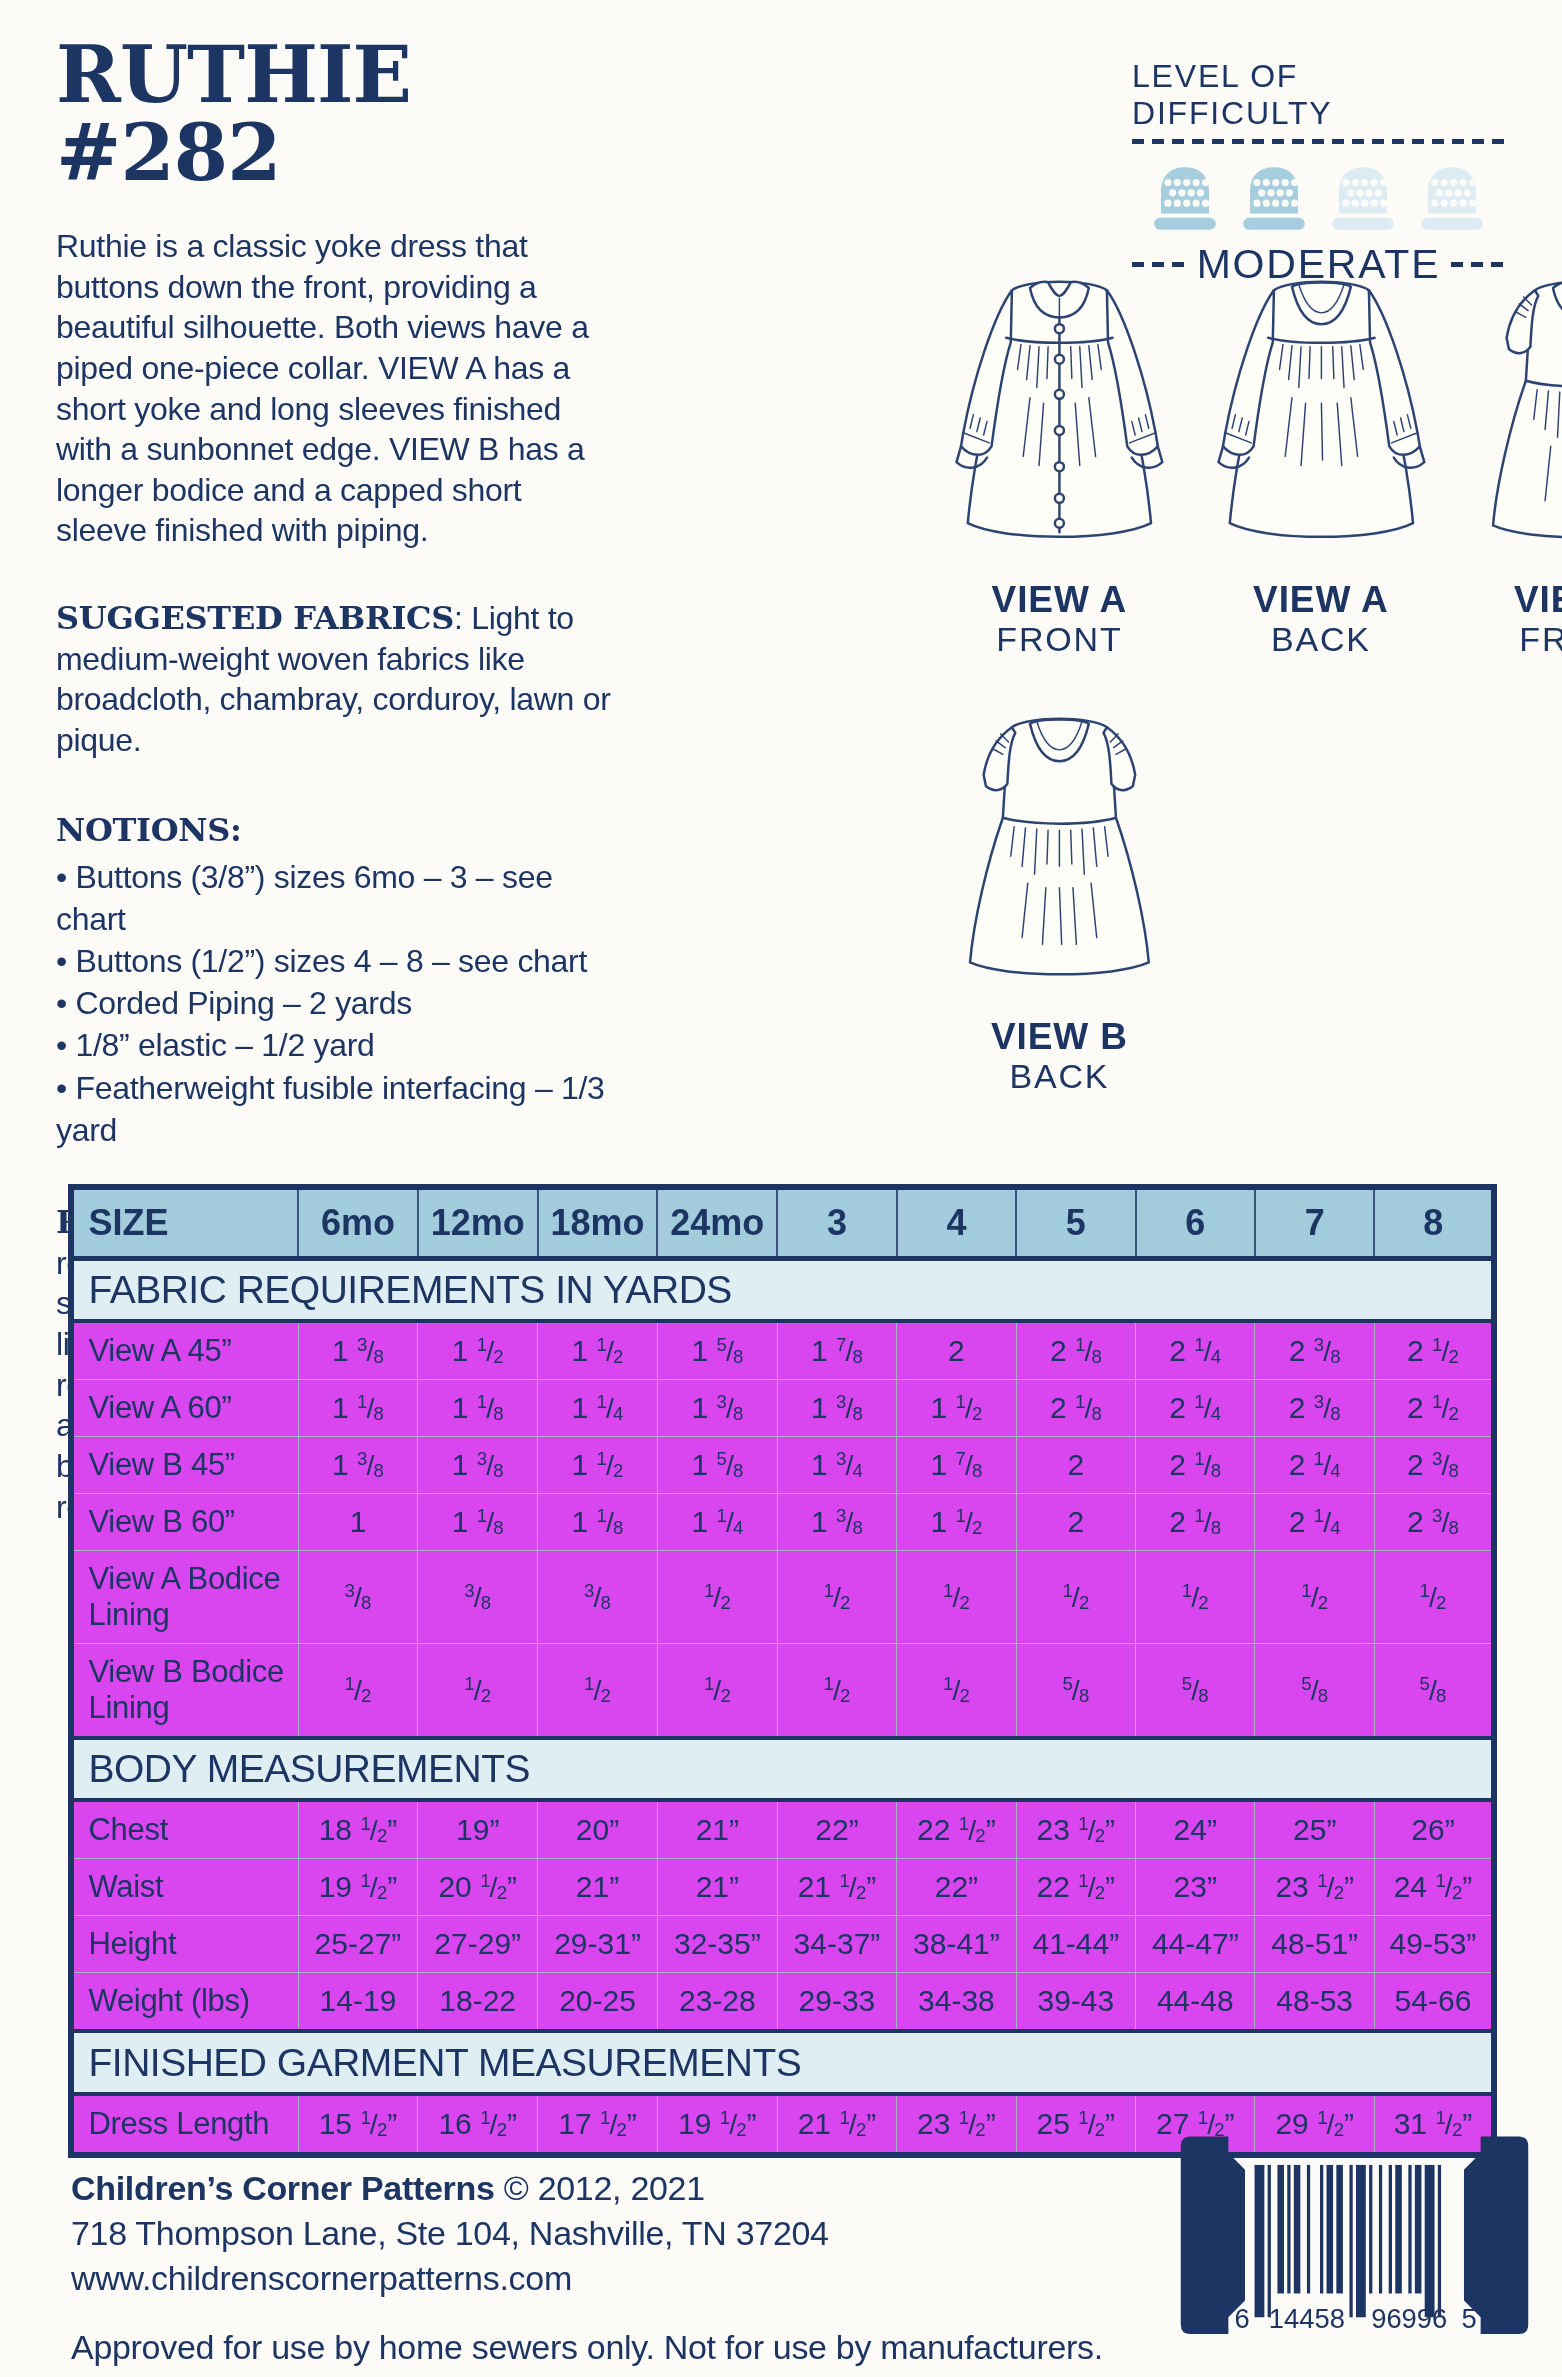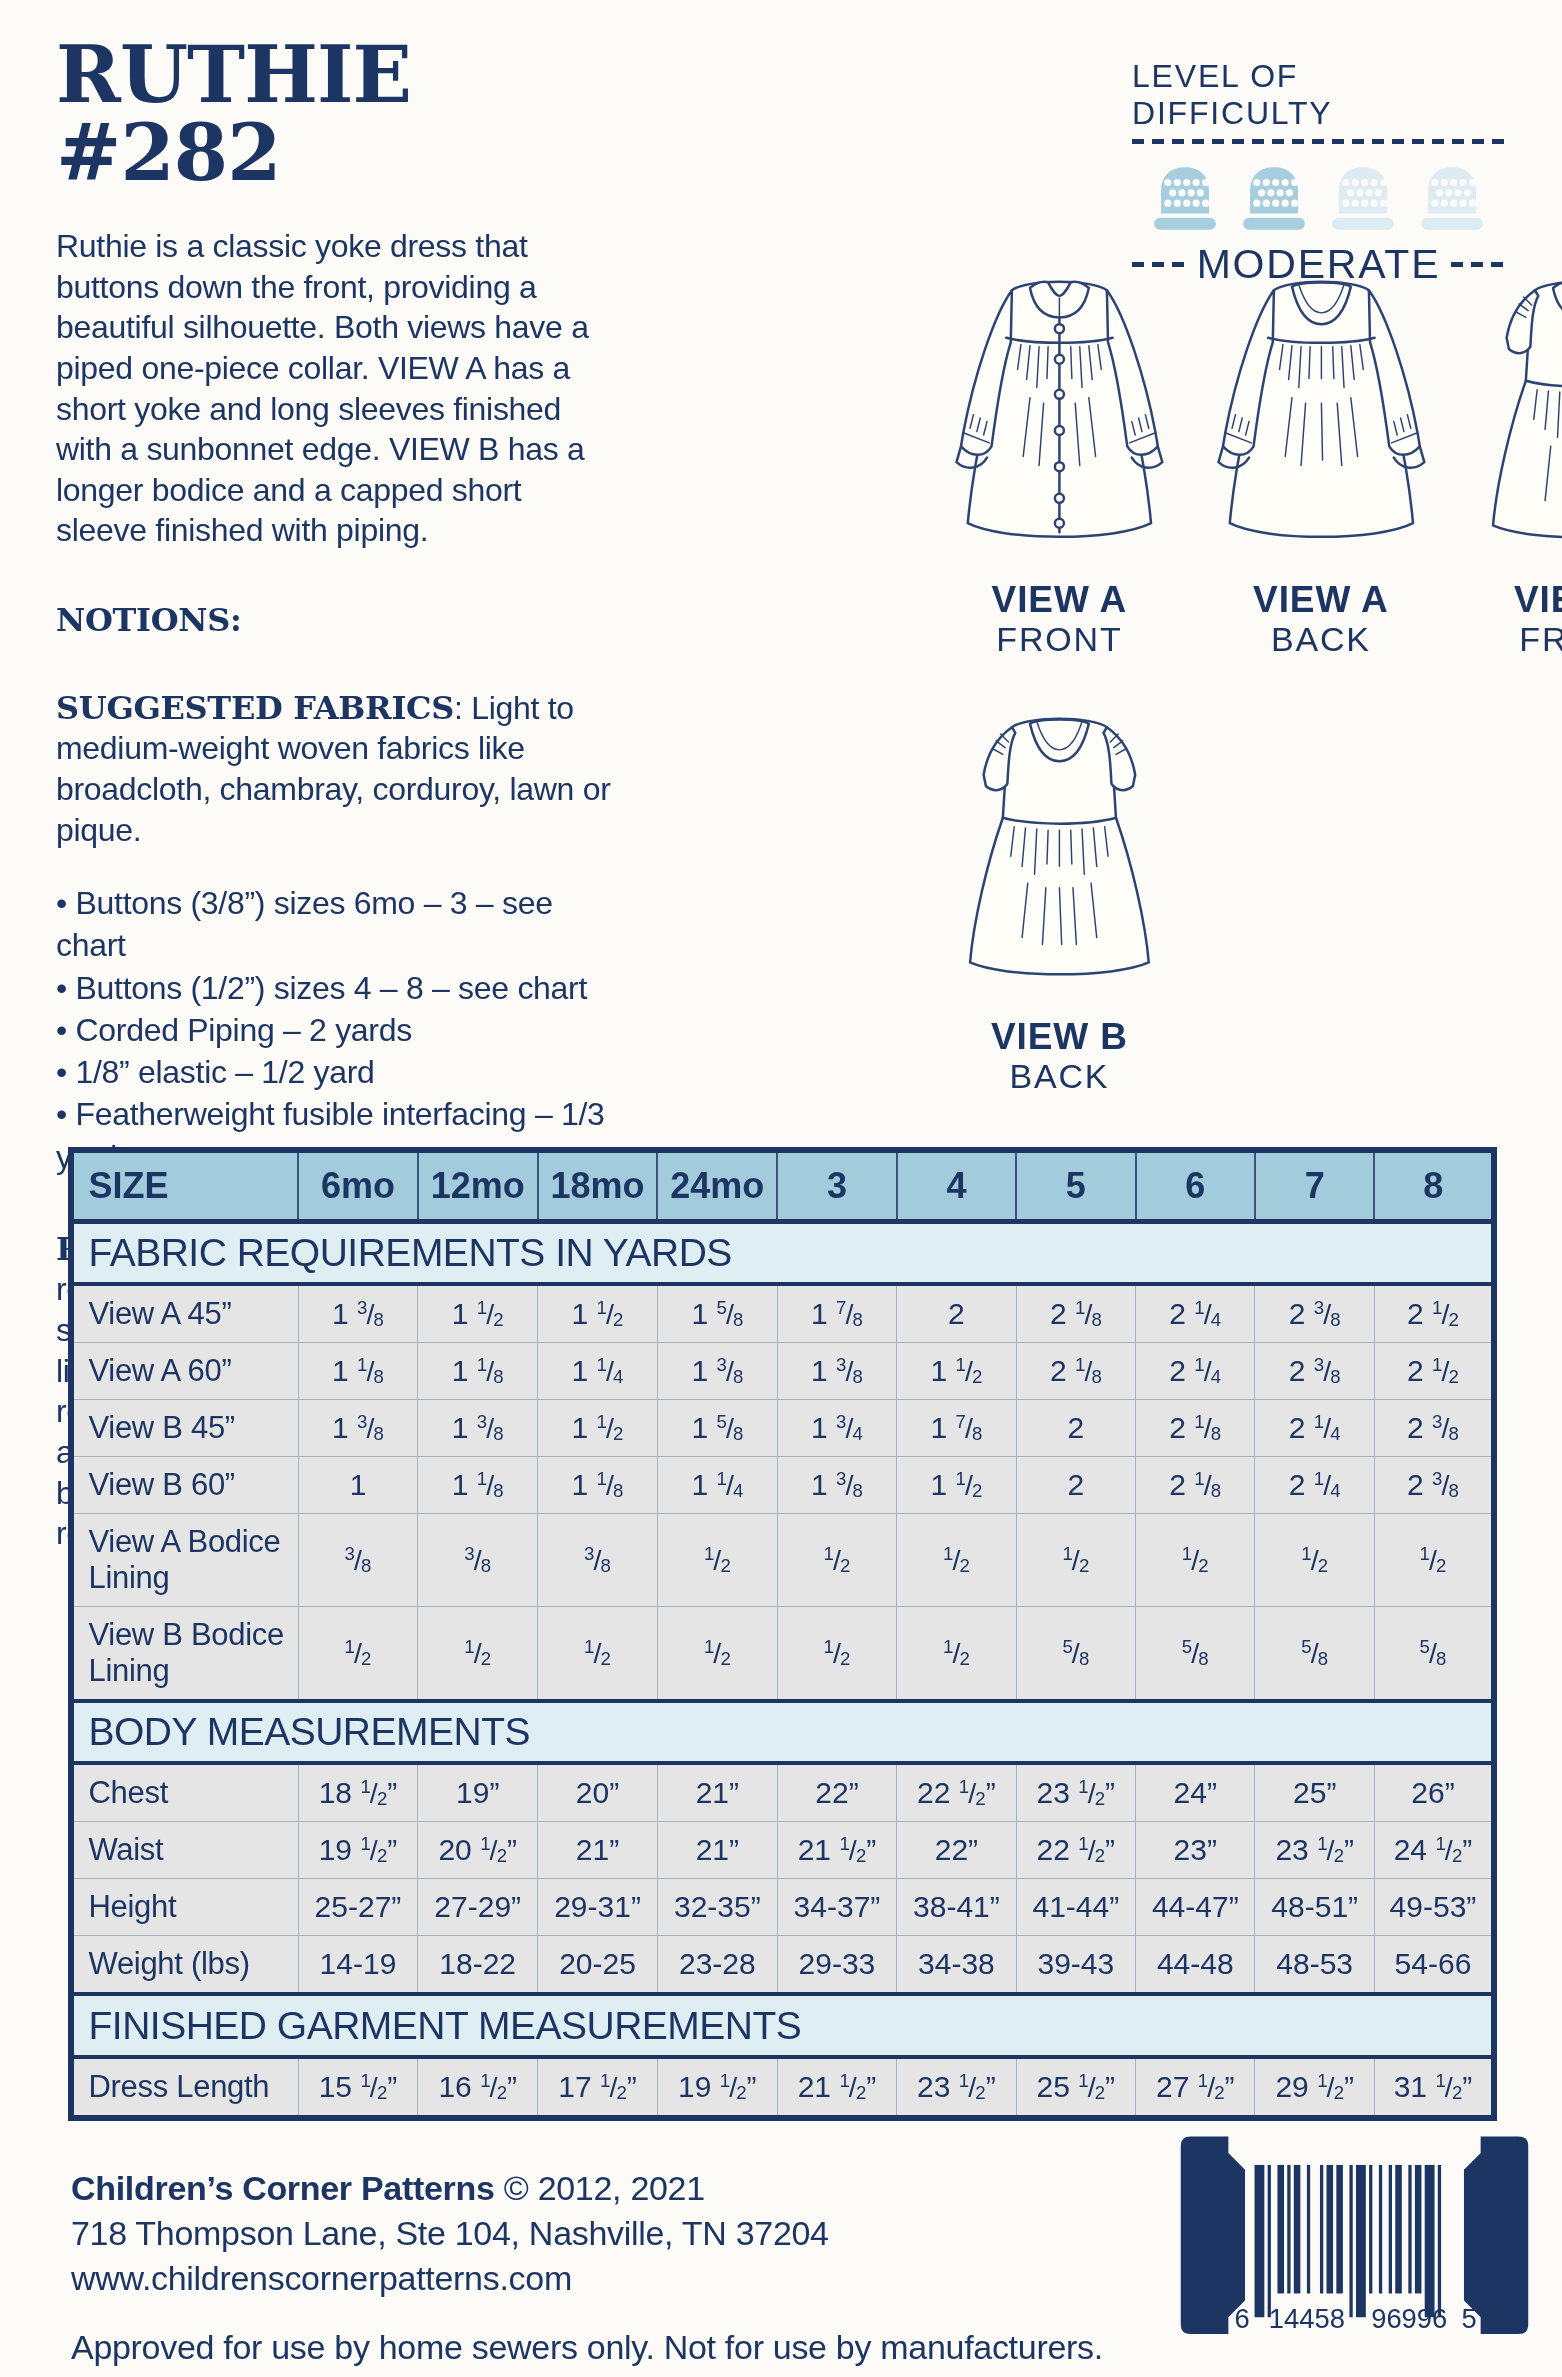--- a/index.html
+++ b/index.html
@@ -41,21 +41,21 @@
   .figure svg{height:328px; display:block; margin:0 auto;}
   .dress path, .dress circle, .dress line{stroke:#2d4473; stroke-width:2.2; fill:none;
     stroke-linecap:round; stroke-linejoin:round;}
   .dress .fillp{fill:#fffef8;}
   .dress .thin{stroke-width:1.3;}
   .cap1{font-size:37px; font-weight:bold; letter-spacing:0.9px; margin-top:7.2px; line-height:1.1;}
   .cap2{font-size:34px; letter-spacing:1.8px; line-height:1.1;}
   
   .tablewrap{position:absolute; left:68px; top:1147px; width:1429px;}
   table#sizetable{border-collapse:collapse; width:100%; border:6.3px solid #1d3563;
-    background:#e5e5e5;}
+    background:#d946ef;margin-top:37px;}
   #sizetable th, #sizetable td{color:#1d3563;}
   #sizetable thead th{
     background:#a2ccdc; font-size:36px; font-weight:bold; padding:11.8px 0;
     border-right:2.7px solid #3a547d; border-bottom:5.4px solid #1d3563;}
   #sizetable thead th:last-child{border-right:none;}
   #sizetable thead th.sizecol{text-align:left; padding-left:14.5px;}
   #sizetable tr.sec td{
     background:#dfeef3; font-size:39px; font-weight:normal; text-align:left;
     padding:7.2px 0 7.2px 14.5px; border-top:4.5px solid #1d3563; border-bottom:4.5px solid #1d3563;
     letter-spacing:-0.5px;}
@@ -78,23 +78,23 @@
 </style>
 </head>
 <body>
 
 <div class="page">
 
   <div class="leftcol">
     <h1 class="title">RUTHIE #282</h1>
     <p class="desc">Ruthie is a classic yoke dress that buttons down the front, providing a beautiful silhouette. Both views have a piped one-piece collar. VIEW A has a short yoke and long sleeves finished with a sunbonnet edge. VIEW B has a longer bodice and a capped short sleeve finished with piping.</p>
 
+    <p class="para fabrics"><span class="sechead">SUGGESTED FABRICS</span><span>: Light to medium-weight woven fabrics like broadcloth, chambray, corduroy, lawn or pique.</span></p>
+
     <p class="para sechead notions-head">NOTIONS:</p>
-
-    <p class="para fabrics"><span class="sechead">SUGGESTED FABRICS</span><span>: Light to medium-weight woven fabrics like broadcloth, chambray, corduroy, lawn or pique.</span></p>
     <ul class="notions">
         <li>Buttons (3/8”) sizes 6mo – 3 – see chart</li>
         <li>Buttons (1/2”) sizes 4 – 8 – see chart</li>
         <li>Corded Piping – 2 yards</li>
         <li>1/8” elastic – 1/2 yard</li>
         <li>Featherweight fusible interfacing – 1/3 yard</li>
       </ul>
 
     <p class="para requirements"><span class="sechead">REQUIREMENTS</span><span>: Fabric requirements allow for nap and are the same for short and long sleeves. If lining the skirt, dress fabric and lining requirements are the same and BOTH are needed. If making the skirt unlined, bodice lining on chart includes requirements for lined capped sleeve.</span></p>
   </div>

